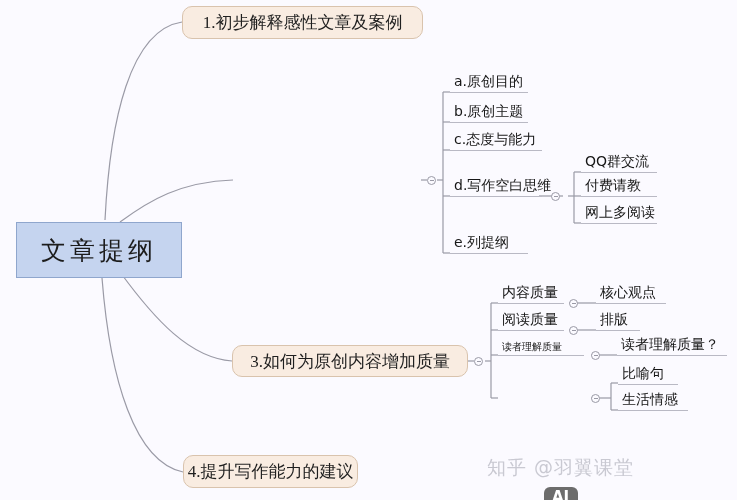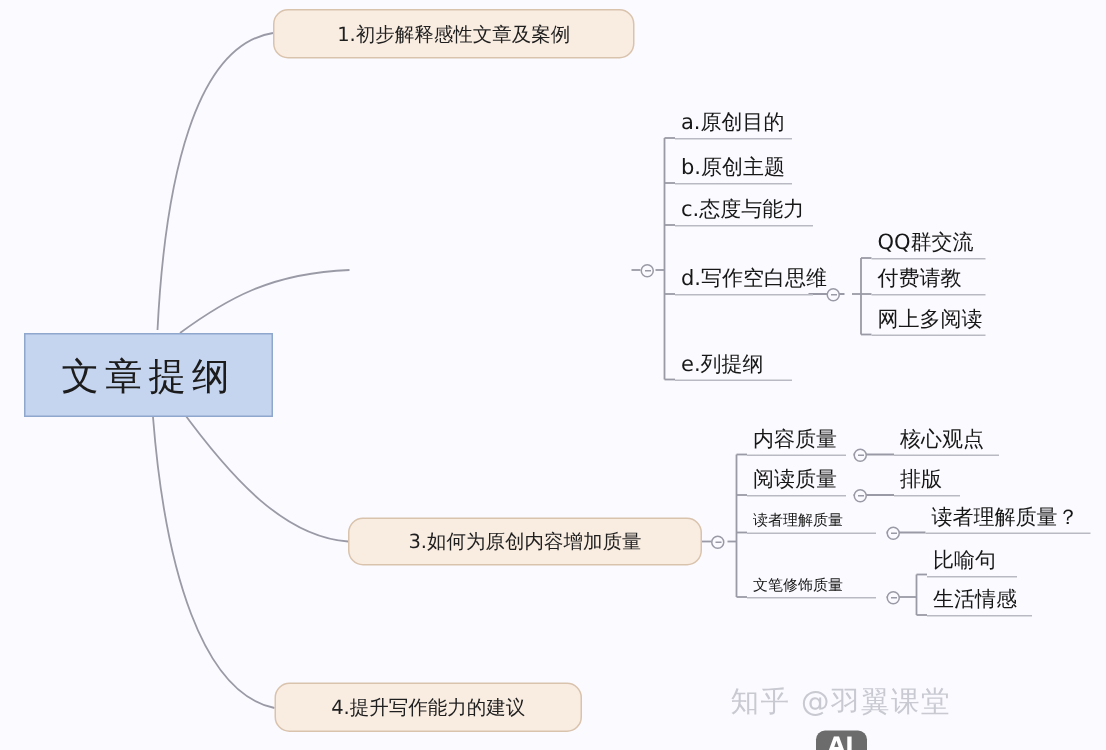--- a/index.html
+++ b/index.html
@@ -44,23 +44,24 @@
     font-size: 25px;
     letter-spacing: 4px;
     color: #1c1c1c;
     padding: 0 14px;
   }
   
   .node.branch {
     background: #f9ece1;
     border: 1.3px solid #d9c3ad;
     border-radius: 10px;
-    font-size: 13px;
+    font-size: 17px;
     color: #1f1f1f;
     padding: 0 12px;
+    font-family: Liberation Serif, serif;
   }
   
   .node.leaf {
     background: transparent;
     border: none;
     border-bottom: 1.1px solid #b9b9c4;
     font-size: 14px;
     color: #171717;
     justify-content: flex-start;
     padding: 0 4px 1px 4px;
@@ -243,42 +244,39 @@
   <div class="node leaf" style="left:498px; top:312px; width:66px; height:19px;">
     <span>阅读质量</span>
   </div>
   <div class="handle" style="left:569px; top:326px;"></div>
 
   <div class="node leaf wide" style="left:498px; top:337px; width:86px; height:19px;">
     <span>读者理解质量</span>
   </div>
   <div class="handle" style="left:591px; top:351px;"></div>
 
-  <div class="node leaf wide" style="left:498px; top:380px; width:86px; height:19px;">
-    <span>文笔修饰质量</span>
-  </div>
   <div class="handle" style="left:591px; top:394px;"></div>
 
   <div class="node leaf" style="left:596px; top:285px; width:70px; height:19px;">
     <span>核心观点</span>
   </div>
   <div class="node leaf" style="left:596px; top:312px; width:44px; height:19px;">
     <span>排版</span>
   </div>
   <div class="node leaf" style="left:617px; top:337px; width:110px; height:19px;">
     <span>读者理解质量？</span>
   </div>
   <div class="node leaf" style="left:618px; top:366px; width:60px; height:19px;">
     <span>比喻句</span>
   </div>
   <div class="node leaf" style="left:618px; top:392px; width:70px; height:19px;">
     <span>生活情感</span>
   </div>
 
-  <div class="node branch" style="left:183px; top:455px; width:205px; height:33px;text-align:center;">
+  <div class="node branch" style="left:183px; top:455px; width:175px; height:33px;text-align:center;">
     <span>4.提升写作能力的建议</span>
   </div>
 
   <div id="watermark" style="left:487px; top:455px;flex-direction:column;">
     <span class="wm-text">知乎 @羽翼课堂</span>
     <span class="ai-badge">
       <span class="ai-label">AI</span>
       <span class="ai-mtn">
         <svg viewBox="0 0 26 11" width="26" height="11" xmlns="http://www.w3.org/2000/svg" preserveAspectRatio="none">
           <path d="M0,11 L7,3 L12,8 L18,0 L26,11 Z" fill="#ffffff"></path>

